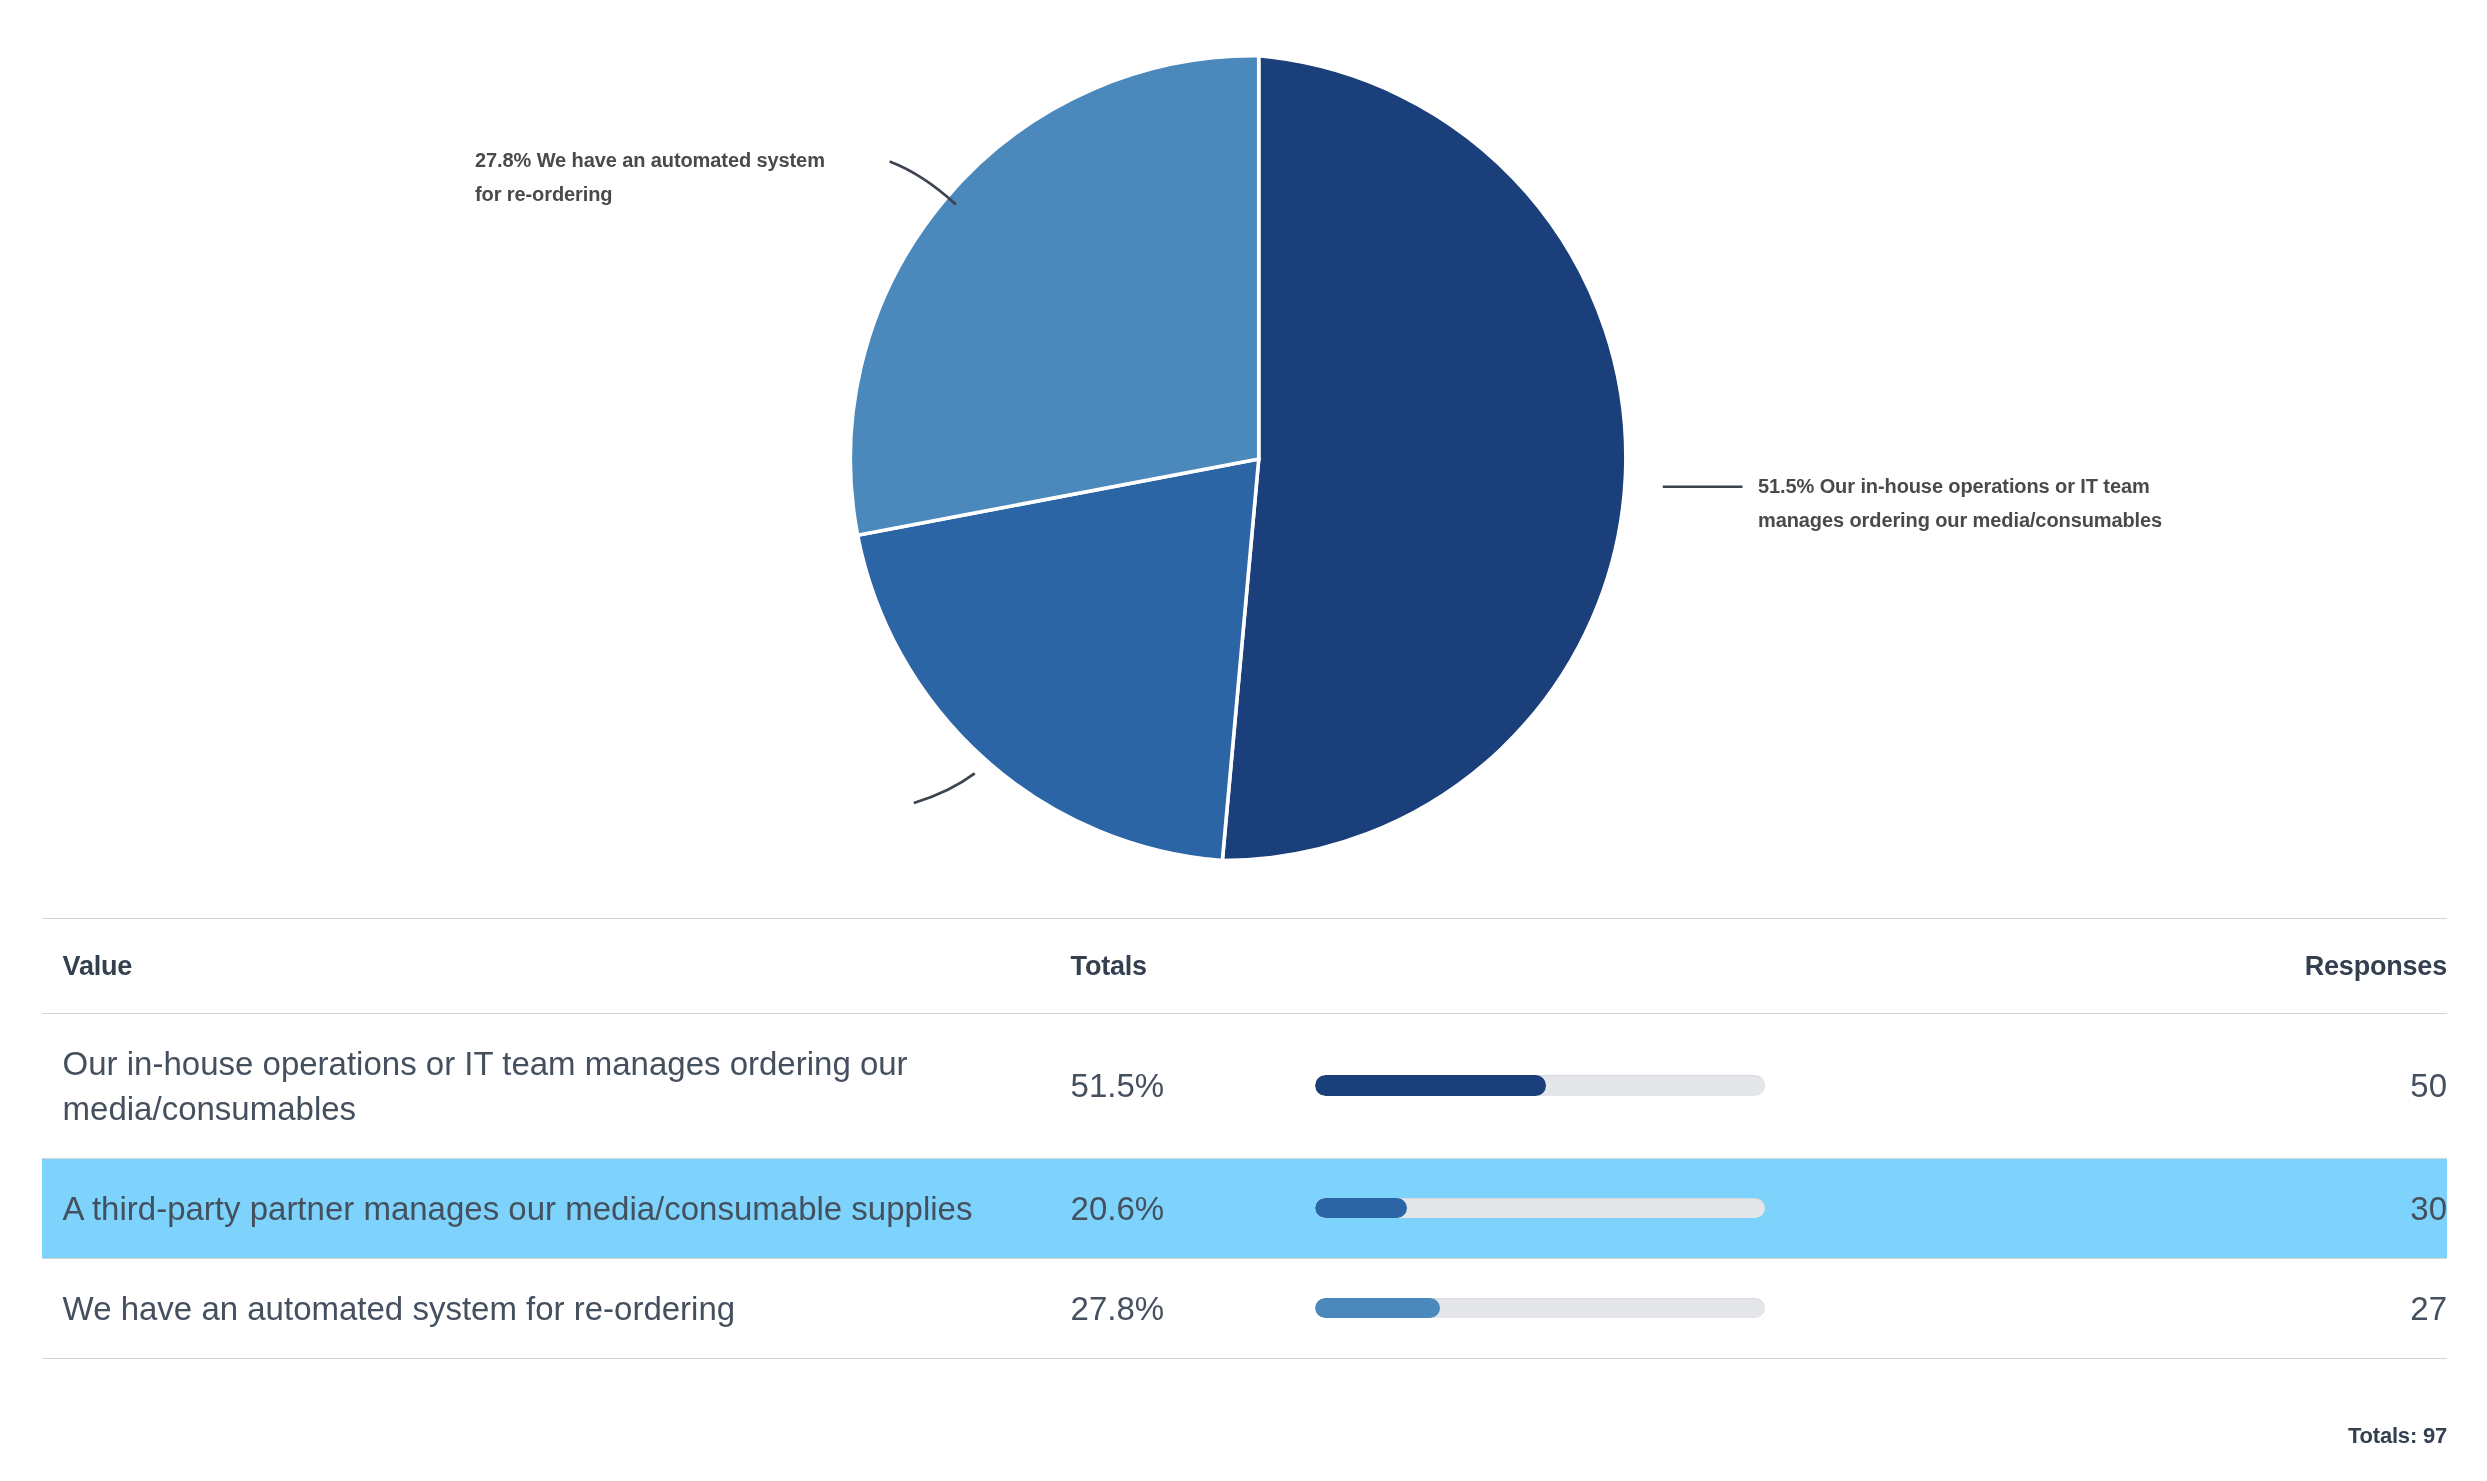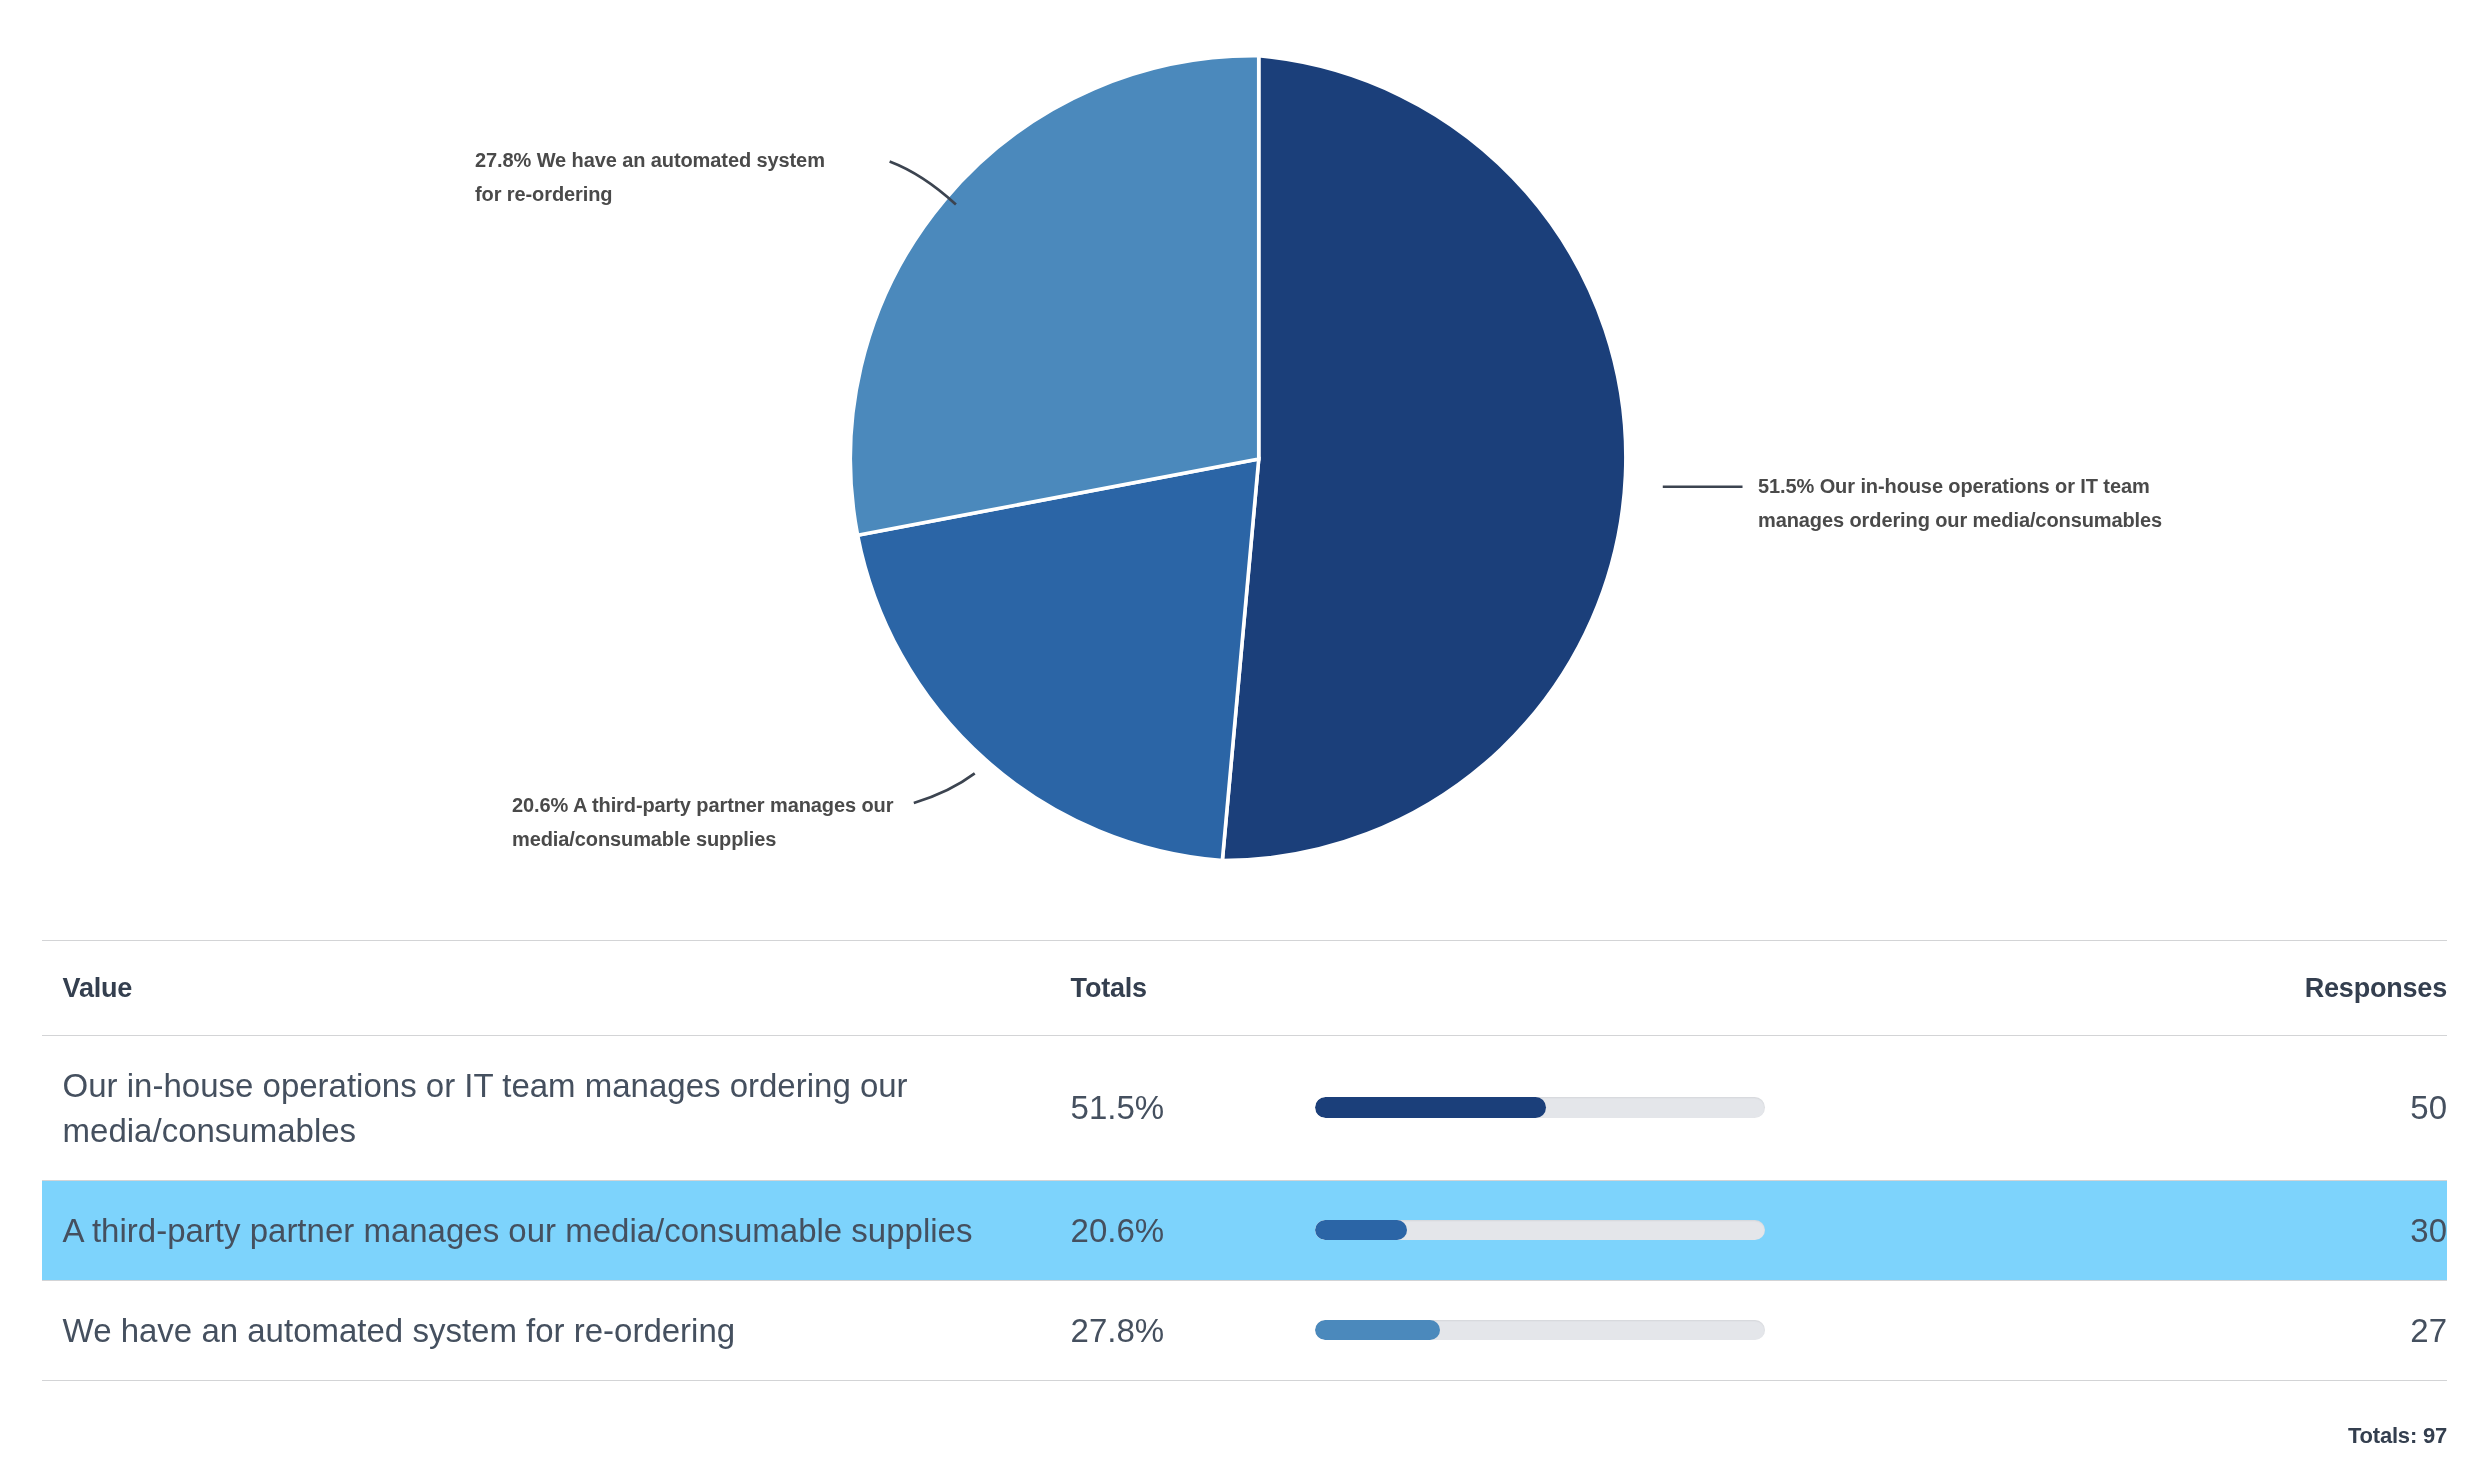--- a/index.html
+++ b/index.html
@@ -50,21 +50,21 @@
   #pie-label-2 {
     left: 475px;
     top: 143px;
     width: 367px;
   }
 
   
   #table-wrap {
     position: absolute;
     left: 42px;
-    top: 940px;
+    top: 918px;
     width: 2405px;
   }
   table.data-table {
     width: 100%;
     border-collapse: collapse;
     table-layout: fixed;
   }
   table.data-table col.c-value   { width: 1021px; }
   table.data-table col.c-percent { width: 251px; }
   table.data-table col.c-bar     { width: 627px; }
@@ -142,21 +142,20 @@
 
     <path fill="#4b89bc" stroke="#ffffff" stroke-width="4" d="M 1405 512 L 957.3 597.1 A 450 450 0 0 1 1405 62 Z"></path>
 
     <path fill="none" stroke="#3c4450" stroke-width="3" d="M 1856 543 L 1945 543"></path>
     <path fill="none" stroke="#3c4450" stroke-width="3" d="M 1088 863 Q 1060 884 1020 896"></path>
     <path fill="none" stroke="#3c4450" stroke-width="3" d="M 1067 228 Q 1030 194 993 180"></path>
   </svg>
 
   <div class="pie-label" id="pie-label-0">51.5% Our in-house operations or IT team manages ordering our media/consumables</div>
 
-  <div class="pie-label" id="pie-label-1">20.6% A third-party partner manages our media/consumable supplies</div>
 
   <div class="pie-label" id="pie-label-2">27.8% We have an automated system for re-ordering</div>
 </div>
 
 <div id="table-wrap">
   <table class="data-table">
     <colgroup>
       <col class="c-value">
         <col class="c-percent">
         <col class="c-bar">

